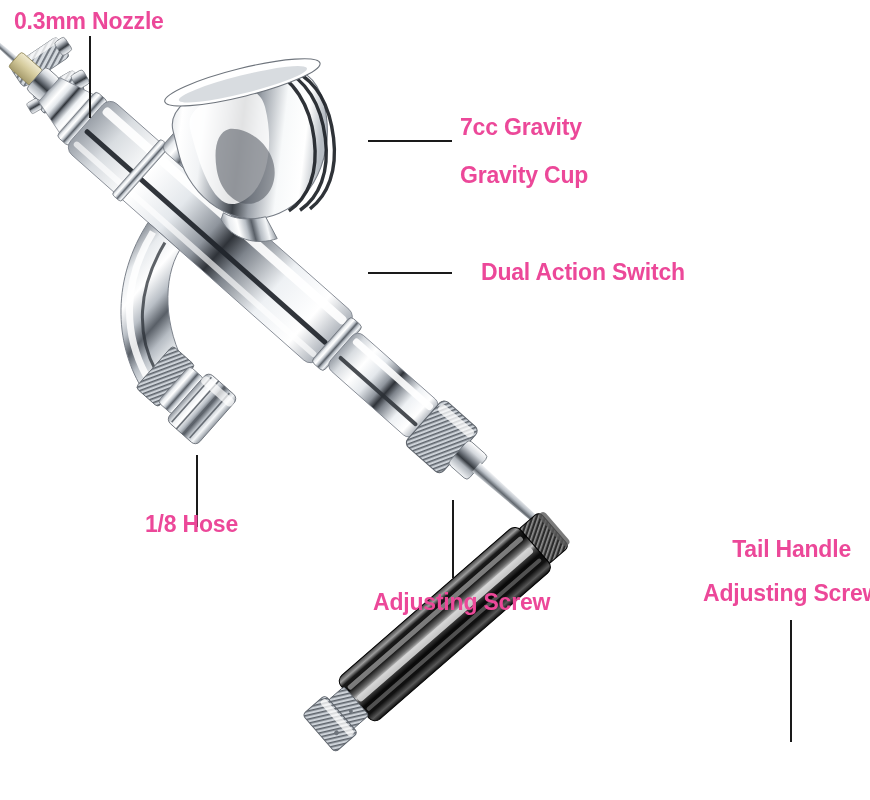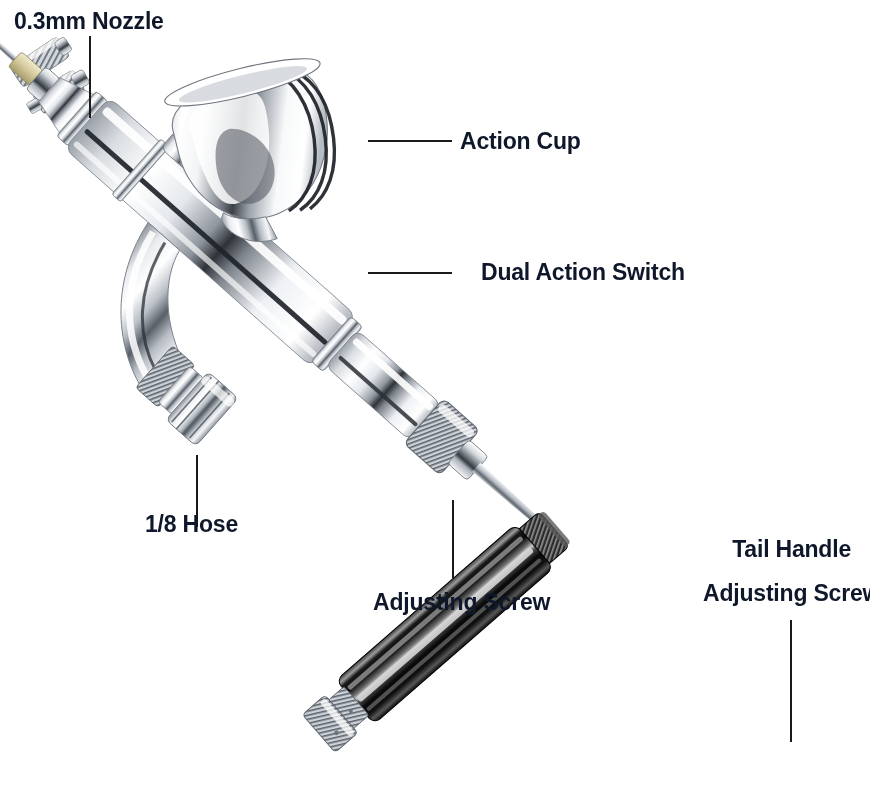--- a/index.html
+++ b/index.html
@@ -19,21 +19,21 @@
   }
   #diagram-svg {
     position: absolute;
     left: 0;
     top: 0;
     width: 870px;
     height: 800px;
   }
   .anno-label {
     position: absolute;
-    color: #0f172a;
+    color: #ec4899;
     font-family: "Liberation Sans", sans-serif;
     font-weight: bold;
     font-size: 23px;
     line-height: 34px;
     letter-spacing: -0.2px;
     white-space: nowrap;
     user-select: none;
   }
   .anno-line {
     position: absolute;
@@ -289,21 +289,22 @@
   <div class="anno-line h" id="line-switch"></div>
   <div class="anno-line v" id="line-hose"></div>
   <div class="anno-line v" id="line-adjscrew"></div>
   <div class="anno-line v" id="line-tail"></div>
 
   <div class="anno-label" id="label-nozzle">
     <div>0.3mm Nozzle</div>
   </div>
 
   <div class="anno-label" id="label-cup">
-    <div style="margin-top:14px;">Action Cup</div>
+    <div>7cc Gravity</div>
+    <div style="margin-top:14px;">Gravity Cup</div>
   </div>
 
   <div class="anno-label" id="label-switch">
     <div>Dual Action Switch</div>
   </div>
 
   <div class="anno-label" id="label-hose">
     <div>1/8 Hose</div>
   </div>
 

